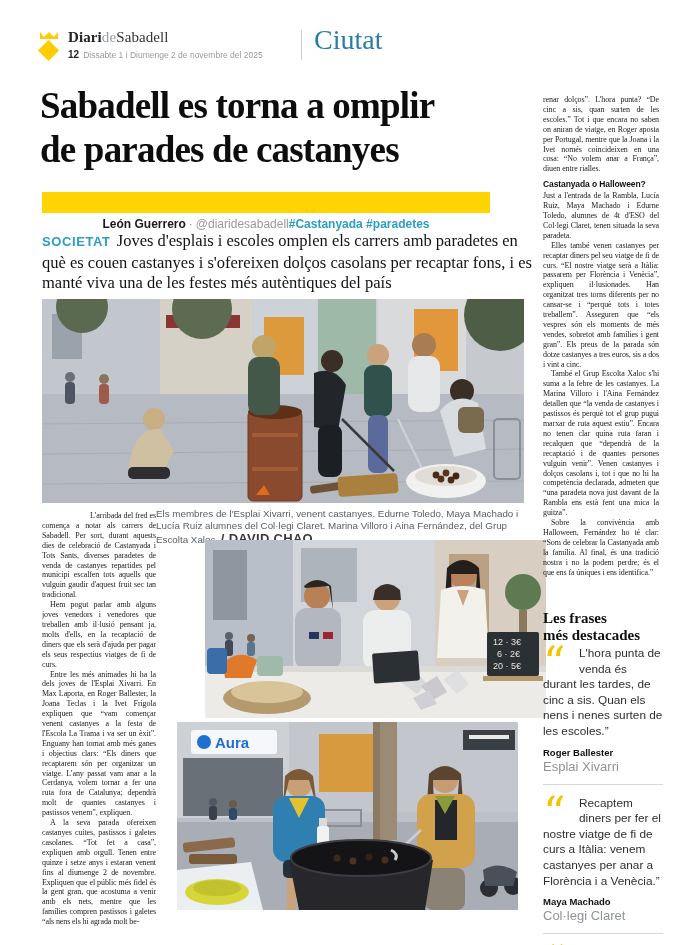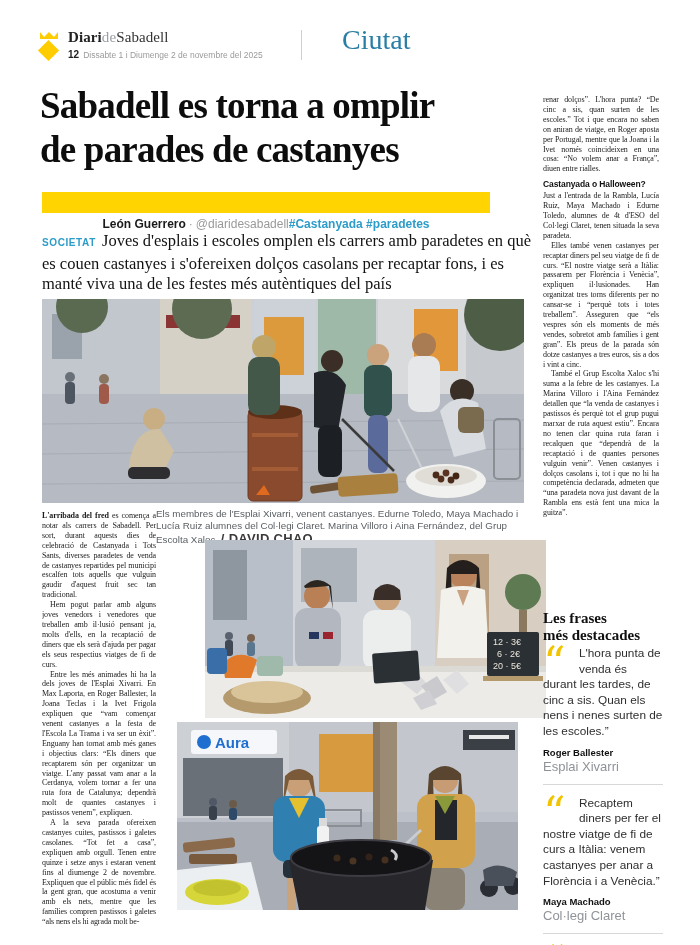--- a/index.html
+++ b/index.html
@@ -10,56 +10,56 @@
   
   .masthead-logo{left:36px;top:30px;width:26px;height:32px;}
   .brand-text{left:68px;top:29px;}
   .brand-name{font-family:"Liberation Serif", serif;font-size:15px;color:#222;letter-spacing:.1px;}
   .brand-name .b{font-weight:700;}
   .brand-name .m{color:#9aa0a6;font-weight:400;}
   .brand-name .r{font-weight:500;color:#333;}
   .dateline{margin-top:3px;font-size:8.5px;color:#9a9a9a;}
   .dateline .pagenum{font-weight:700;color:#222;font-size:10px;margin-right:4px;}
   .section-bar{left:301px;top:30px;width:1px;height:30px;background:#cfcfcf;}
-  .section-name{left:314px;top:24px;font-family:"Liberation Serif", serif;font-size:28px;color:#2a7ea6;margin-left:28px;}
+  .section-name{left:314px;top:24px;font-family:"Liberation Serif", serif;font-size:28px;color:#2a7ea6;}
 
   
   .headline{left:40px;top:84px;width:485px;font-family:"Liberation Serif", serif;
             font-weight:700;font-size:37px;line-height:44px;letter-spacing:-0.8px;color:#0d0d0d;margin:0;}
   .yellow-bar{left:42px;top:192px;width:448px;height:21px;background:#ffd400;}
   .byline-row{left:42px;top:217px;width:448px;display:flex;justify-content:center;font-size:12px;}
   .byline .author{font-weight:700;color:#1a1a1a;}
   .byline .sep{color:#9a9a9a;margin:0 3px;}
   .byline .handle{color:#9a9a9a;}
   .hashtags{color:#2d9cc9;font-weight:700;}
 
   
   .lead{left:42px;top:231px;width:494px;margin:0;font-family:"Liberation Serif", serif;
         font-size:16.5px;line-height:20.5px;color:#121212;}
-  .kicker{font-family:"Liberation Sans", sans-serif;font-weight:700;font-size:10px;
+  .kicker{font-family:"Liberation Sans", sans-serif;font-weight:700;font-size:13px;
           color:#2d9cc9;letter-spacing:.6px;text-transform:uppercase;margin-right:2px;}
 
   
   figure{margin:0;}
   .photo1{left:42px;top:299px;width:482px;height:204px;}
   .photo2{left:177px;top:540px;width:341px;height:178px;padding-left:28px;}
   .photo3{left:177px;top:722px;width:341px;height:188px;}
   .photo-frame{display:block;}
 
   .caption{left:156px;top:508px;width:378px;font-size:9.8px;line-height:12.3px;color:#5a5f63;}
   .caption .credit{font-weight:700;color:#3a3a3a;font-size:13px;letter-spacing:.3px;text-align:right;}
 
   
   .bodycol{font-family:"Liberation Serif", serif;font-size:8px;line-height:9.9px;
            text-align:justify;color:#1b1b1b;overflow:hidden;letter-spacing:-0.1px;}
   .col-left{left:42px;top:511px;width:114px;height:432px;}
   .col-right{left:543px;top:95px;width:116px;height:513px;}
   .bodycol p{margin:0;}
   .bodycol p.ind{text-indent:8px;}
-  .lead-in{font-weight:700;}
+  .lead-in{font-weight:400;margin-left:48px;}
   .subhead{font-family:"Liberation Sans", sans-serif;font-weight:700;font-size:8.5px;
            margin:6px 0 1px 0 !important;text-align:left;color:#111;}
 
   
   .frases-title{left:543px;top:610px;font-family:"Liberation Serif", serif;font-weight:700;
                 font-size:15px;line-height:17px;color:#0f0f0f;}
   .quotes{left:543px;top:646px;width:120px;}
   .quote{padding-bottom:10px;}
   .quote + .quote{border-top:1px solid #d8d8d8;padding-top:11px;}
   .qicon{float:left;width:36px;height:26px;font-family:"DejaVu Serif", serif;font-size:44px;
@@ -321,20 +321,21 @@
       </g>
     </svg>
   </figure>
 
   <div class="abs bodycol col-right">
     <p>renar dolços”. L'hora punta? “De cinc a sis, quan surten de les escoles.” Tot i que encara no saben on aniran de viatge, en Roger aposta per Portugal, mentre que la Joana i la Ivet només coincideixen en una cosa: “No volem anar a França”, diuen entre rialles.</p>
     <p class="subhead">Castanyada o Halloween?</p>
     <p>Just a l'entrada de la Rambla, Lucía Ruiz, Maya Machado i Edurne Toledo, alumnes de 4t d'ESO del Col·legi Claret, tenen situada la seva paradeta.</p>
     <p class="ind">Elles també venen castanyes per recaptar diners pel seu viatge de fi de curs. “El nostre viatge serà a Itàlia: passarem per Florència i Venècia”, expliquen il·lusionades. Han organitzat tres torns diferents per no cansar-se i “perquè tots i totes treballem”. Asseguren que “els vespres són els moments de més vendes, sobretot amb famílies i gent gran”. Els preus de la parada són dotze castanyes a tres euros, sis a dos i vint a cinc.</p>
     <p class="ind">També el Grup Escolta Xaloc s'hi suma a la febre de les castanyes. La Marina Villoro i l'Aina Fernández detallen que “la venda de castanyes i pastissos és perquè tot el grup pugui marxar de ruta aquest estiu”. Encara no tenen clar quina ruta faran i recalquen que “dependrà de la recaptació i de quantes persones vulguin venir”. Venen castanyes i dolços casolans i, tot i que no hi ha competència declarada, admeten que “una paradeta nova just davant de la Rambla ens està fent una mica la guitza”.</p>
+    <p class="ind">Sobre la convivència amb Halloween, Fernández ho té clar: “Som de celebrar la Castanyada amb la família. Al final, és una tradició nostra i no la podem perdre; és el que ens fa úniques i ens identifica.”</p>
   </div>
 
   <div class="abs frases-title">
     <span>Les frases</span><br>
     <span>més destacades</span>
   </div>
 
   <div class="abs quotes">
     <div class="quote">
       <span class="qicon">“</span>

